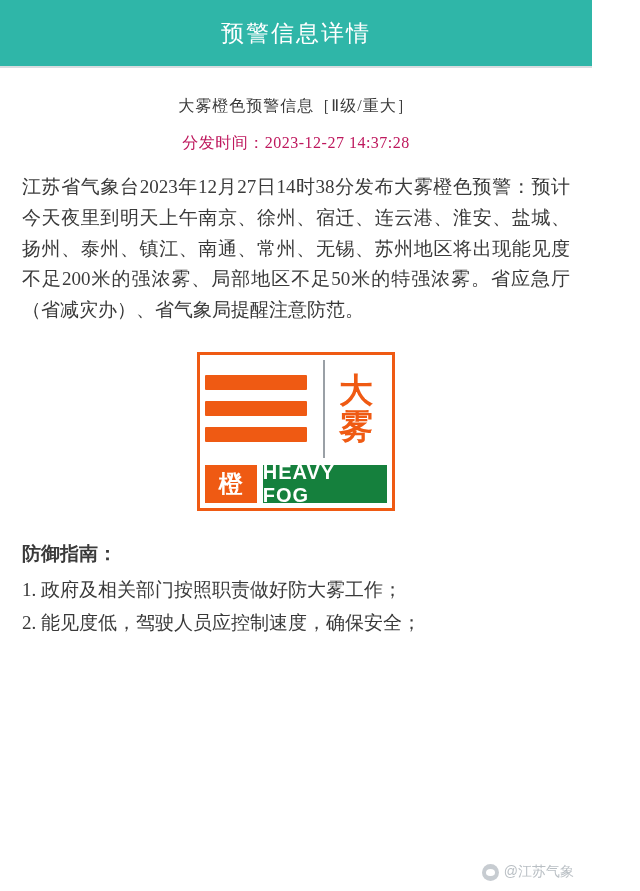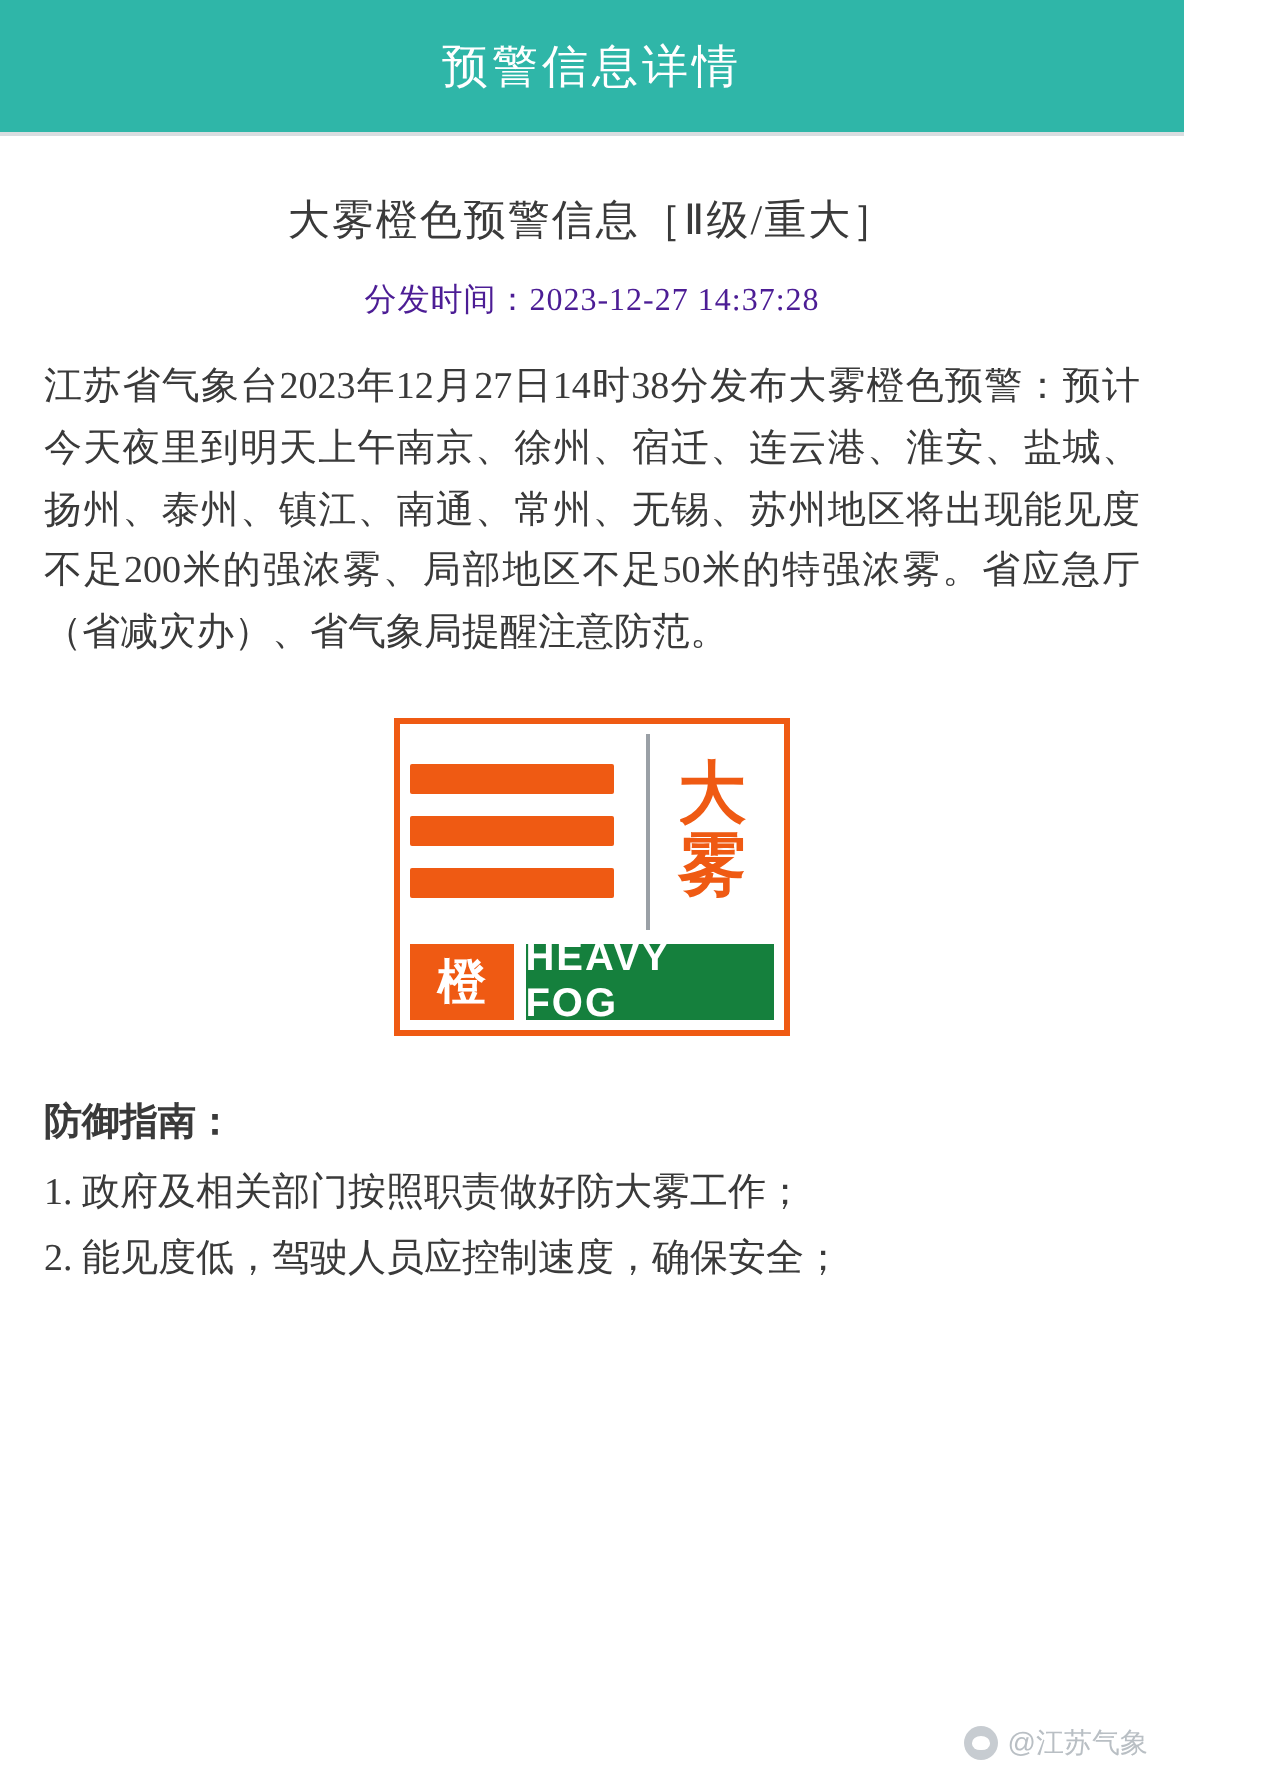--- a/index.html
+++ b/index.html
@@ -33,30 +33,30 @@
     font-size: 23px;
     letter-spacing: 2px;
     font-family: "Liberation Serif", serif;
     font-weight: normal;
   }
   .content {
     padding: 20px 22px 0 22px;
   }
   .alert-title {
     text-align: center;
-    font-size: 21px;
+    font-size: 16px;
     color: #3a3a3a;
     font-family: "Liberation Serif", serif;
     letter-spacing: 1px;
     margin-top: 8px;
   }
   .issue-time {
     text-align: center;
     font-size: 16px;
-    color: #4c1d95;
+    color: #be185d;
     font-family: "Liberation Serif", serif;
     margin-top: 16px;
     letter-spacing: 0.5px;
   }
   .body-text {
     margin-top: 18px;
     font-size: 19px;
     line-height: 1.62;
     color: #3a3a3a;
     font-family: "Liberation Serif", serif;
@@ -156,21 +156,21 @@
     text-justify: inter-ideograph;
   }
   .guide-item {
     margin-top: 2px;
   }
   .watermark {
     position: absolute;
     right: 18px;
     bottom: 10px;
     display: flex;
-    align-items: flex-start;
+    align-items: center;
     gap: 5px;
     color: #b9bfc4;
     font-size: 14px;
     font-family: "Liberation Sans", sans-serif;
   }
   .weibo-icon {
     width: 17px;
     height: 17px;
     border-radius: 50%;
     background: #c7ccd1;

